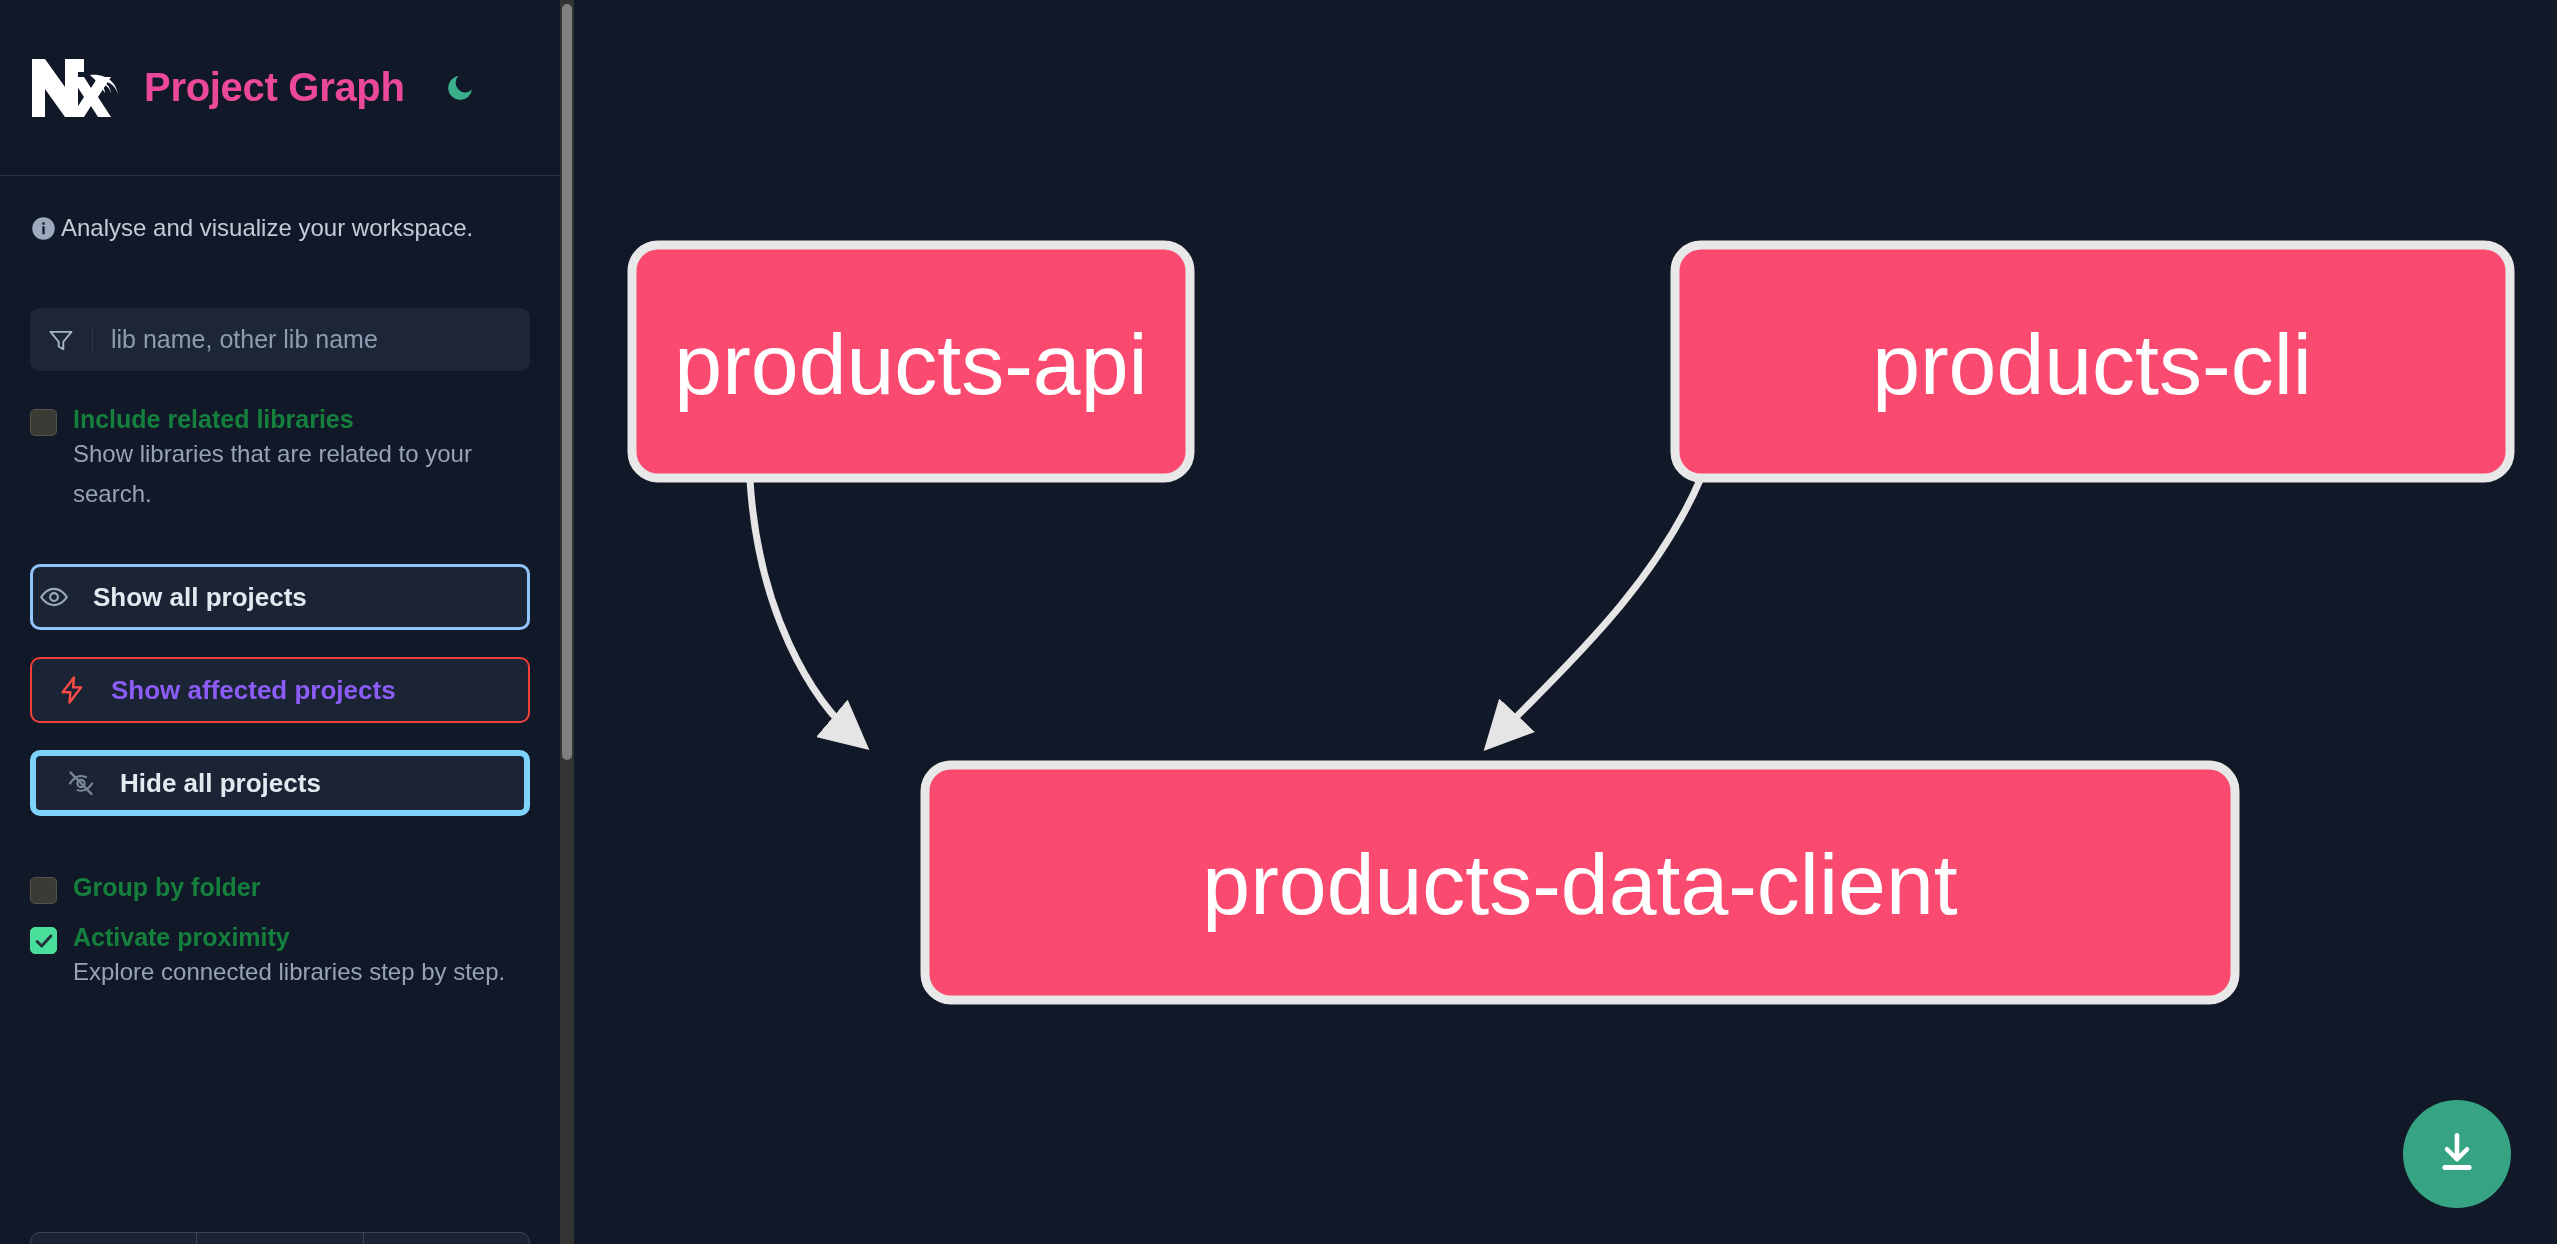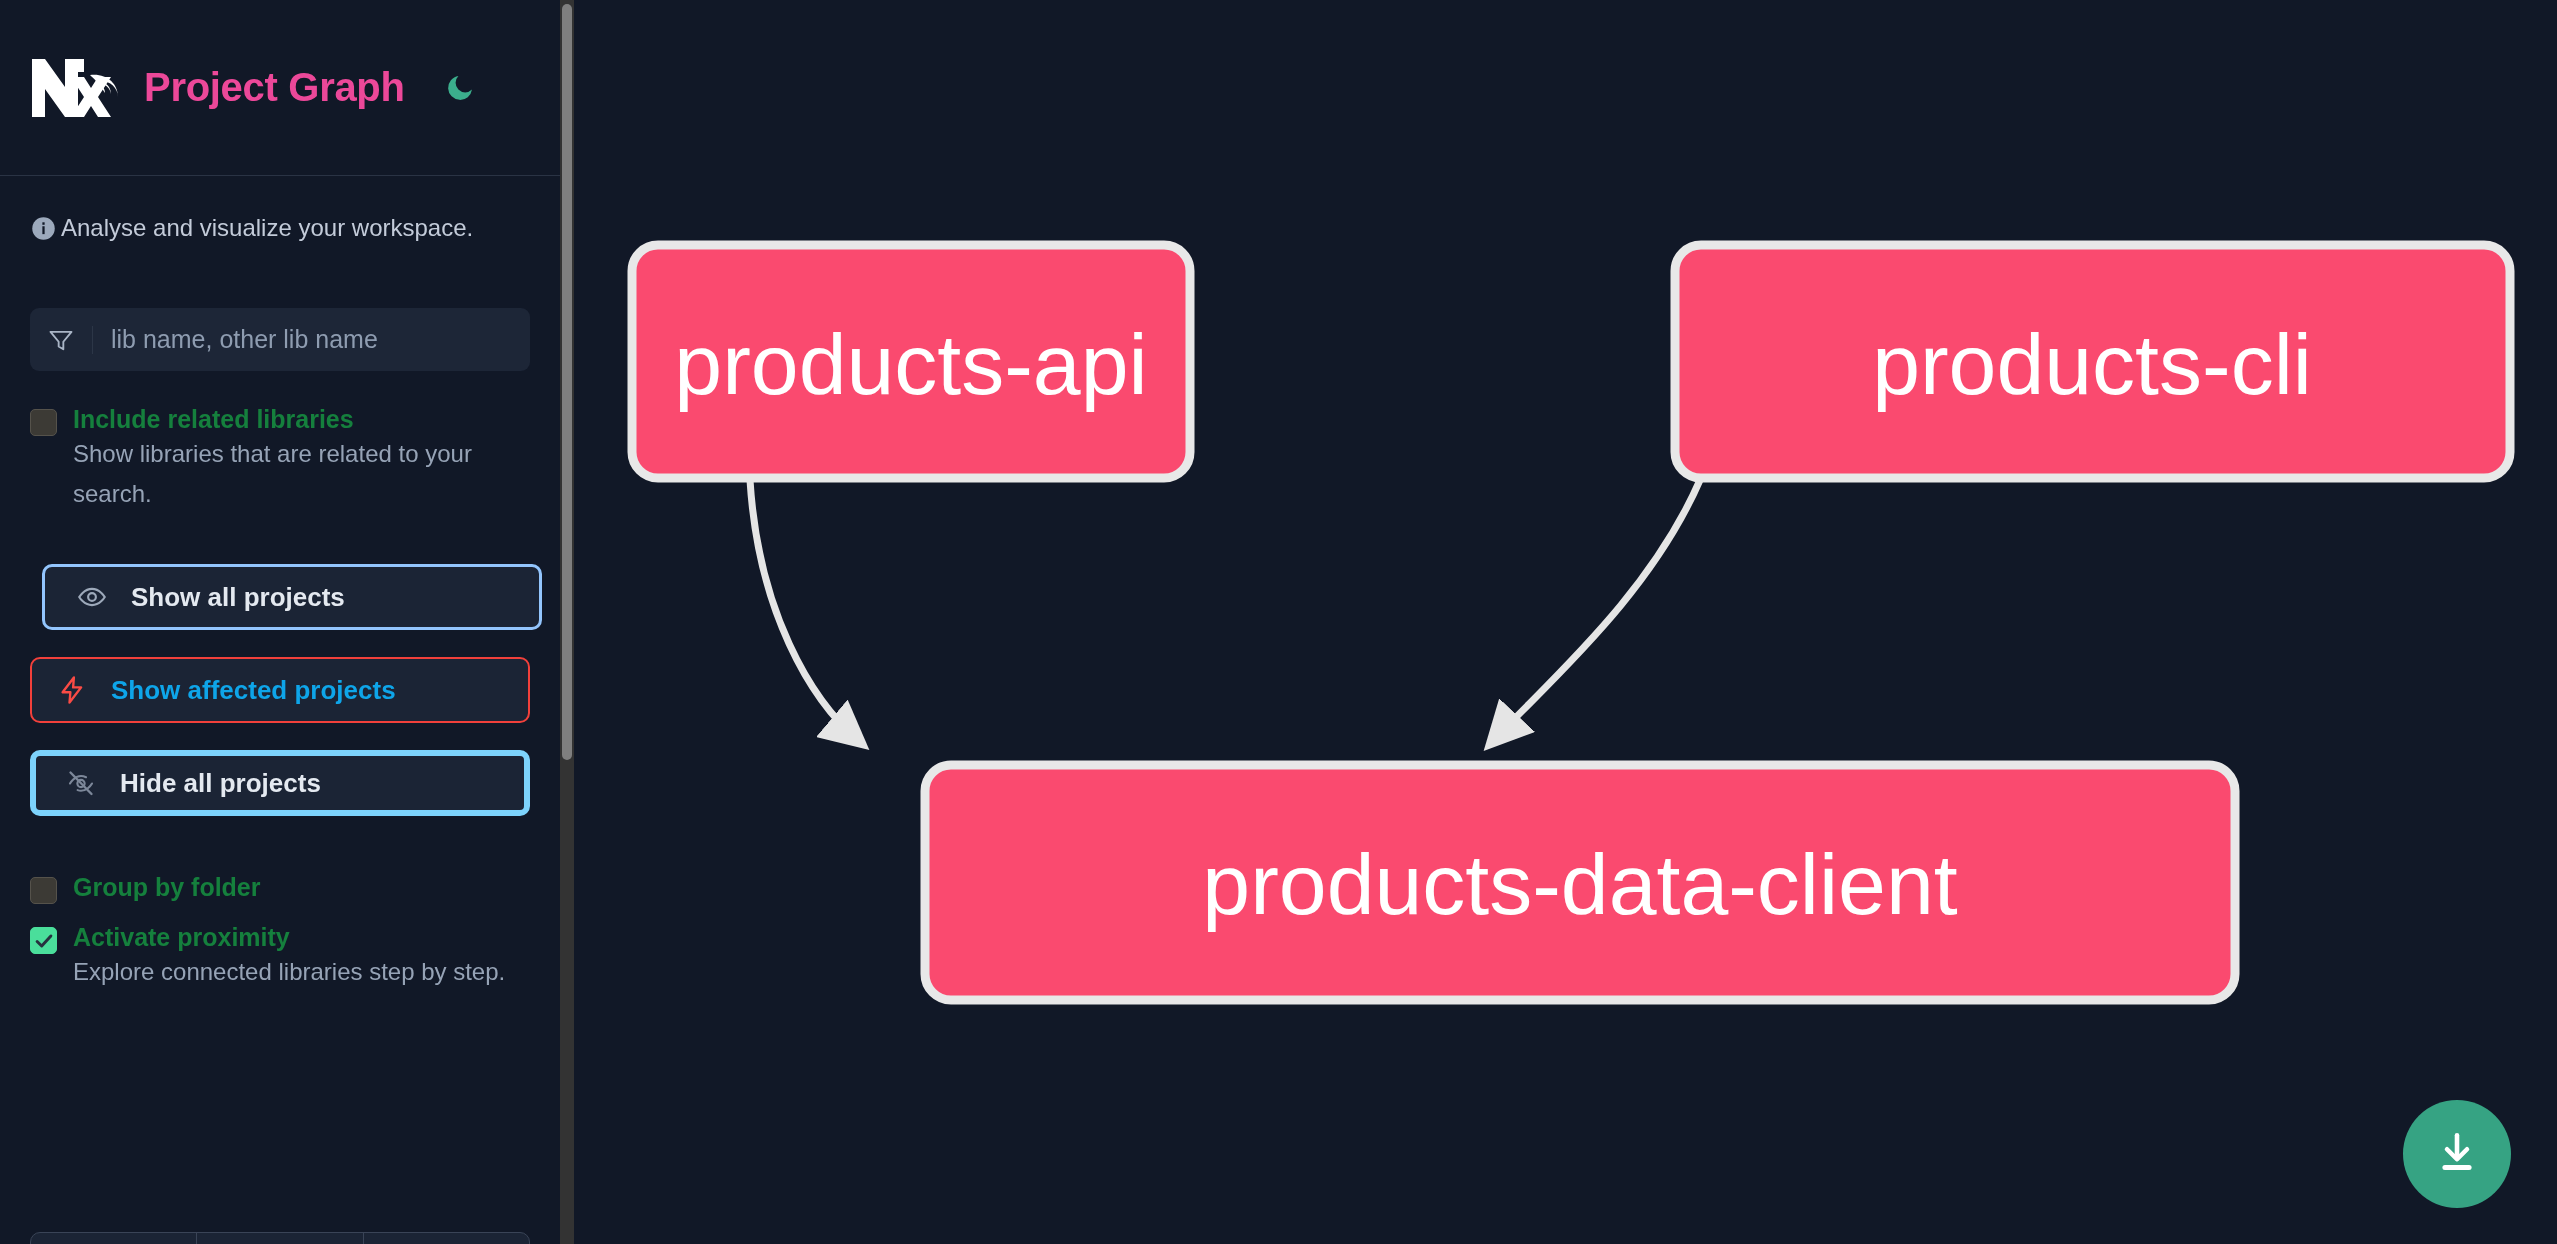--- a/index.html
+++ b/index.html
@@ -177,27 +177,26 @@
     border: 6px solid #7dd3fc;
     margin-bottom: 27px;
     cursor: pointer;
     font-size: 26px;
     font-weight: 700;
     color: #E4E9F0;
   }
 
   .gbtn.focused {
     border: 3px solid #93C5FD;
-    padding-left: 30px;
-    margin-left: 12px;
+    padding-left: 4px;
   }
 
   .gbtn.danger {
     border: 2px solid #F2403B;
-    color: #0ea5e9;
+    color: #8b5cf6;
     padding-left: 23px;
   }
 
   .gbtn.muted { color: #E4E9F0; }
 
   .gbtn .bicon {
     width: 34px; height: 34px;
     flex: 0 0 34px;
     display: flex; align-items: center; justify-content: center;
   }

